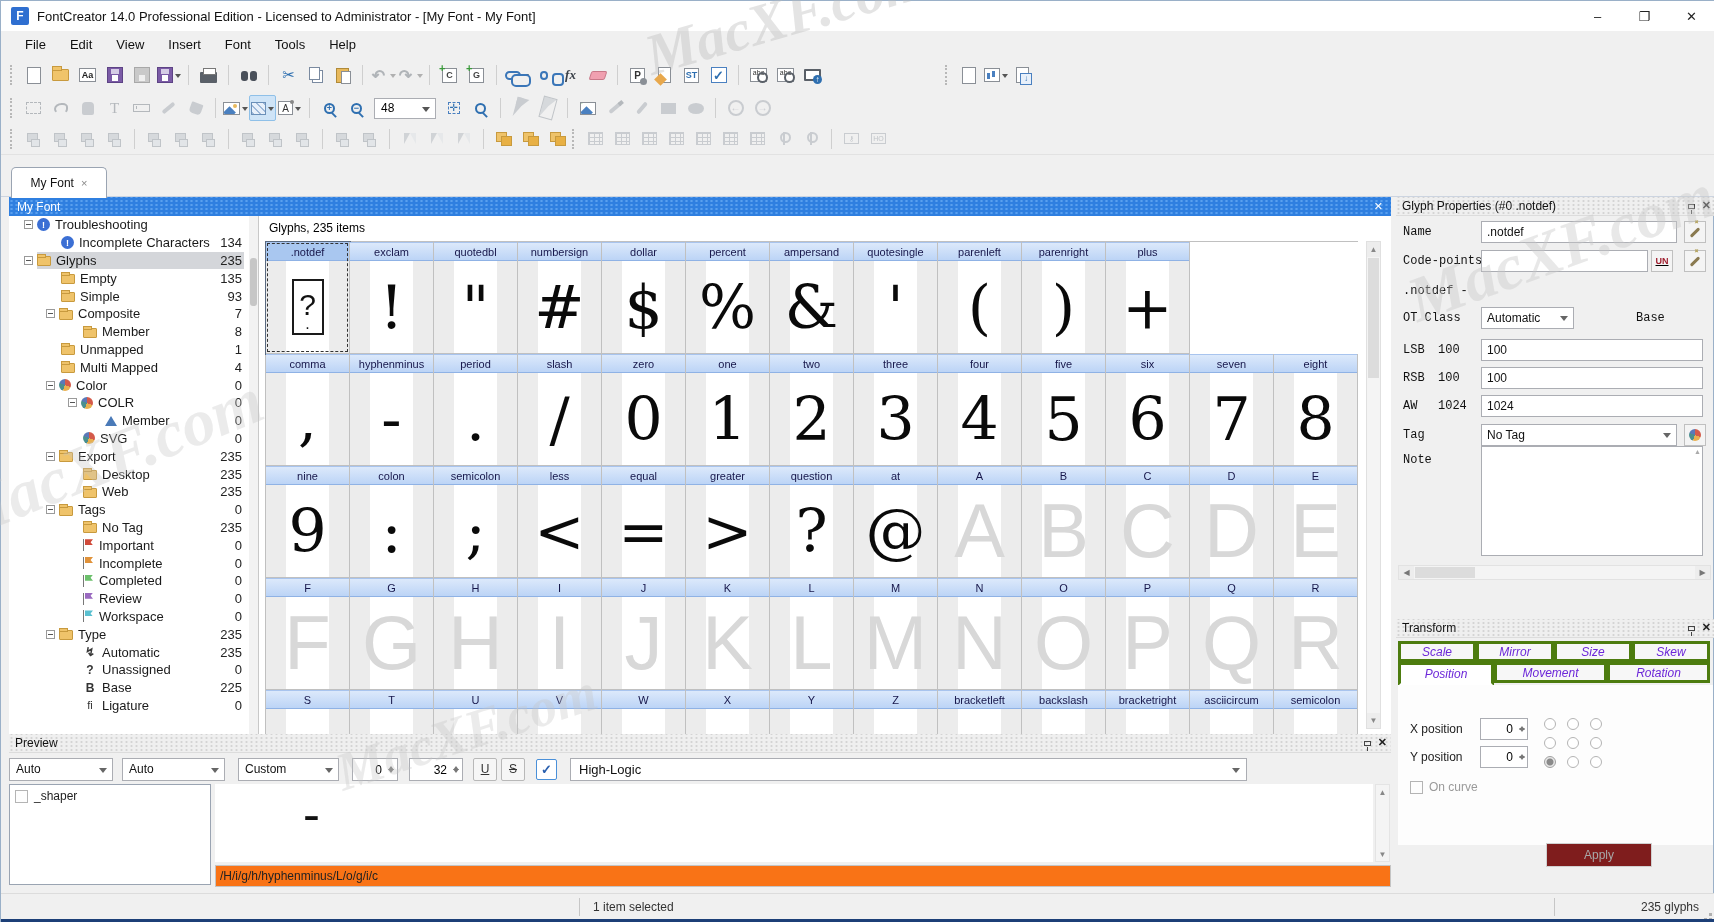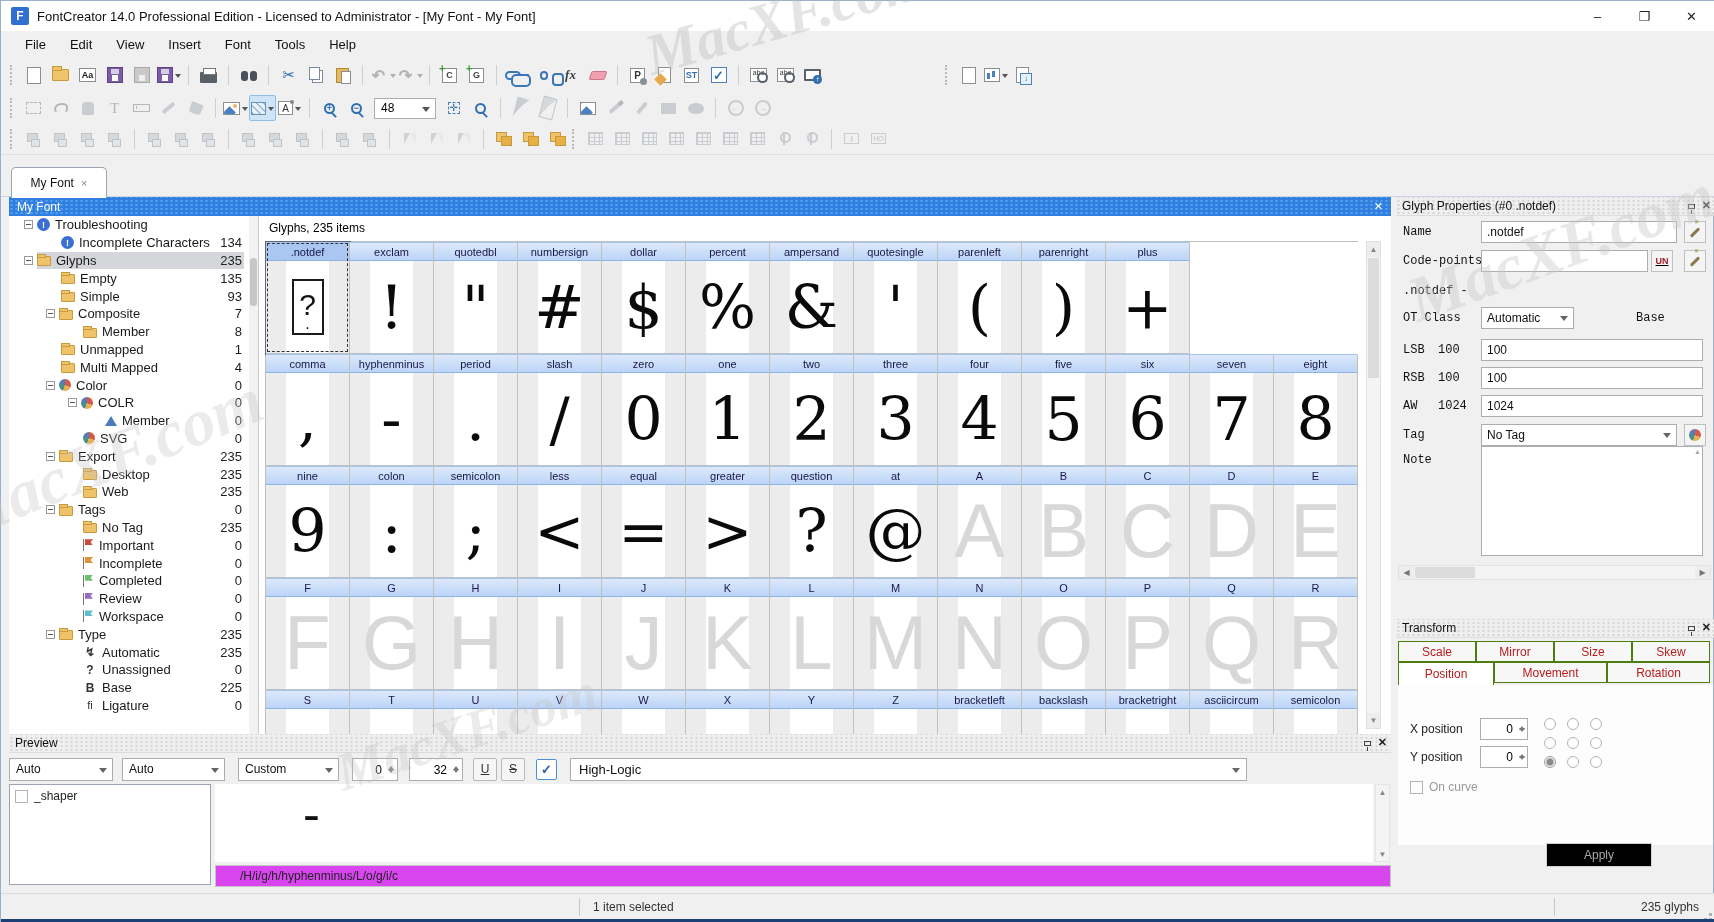--- a/index.html
+++ b/index.html
@@ -186,36 +186,36 @@
   .fselect .car { position:absolute; right:5px; top:8px; width:0; height:0; border:4px solid transparent; border-top:5px solid #666; }
   #notearea { position:absolute; left:85px; top:249px; width:222px; height:110px; background:#fff; border:1px solid #abadb3; }
   #notearea .na { position:absolute; right:1px; top:1px; font-size:7px; color:#aaa; }
   #gphscroll { position:absolute; left:2px; top:368px; width:313px; height:15px; background:#f4f4f4; border:1px solid #e2e2e2; }
   #gphscroll .hl, #gphscroll .hr { position:absolute; top:0; width:15px; height:13px; font-size:8px; color:#777; display:flex; align-items:center; justify-content:center; background:#ededed; }
   #gphscroll .hl { left:0; } #gphscroll .hr { right:0; }
   #gphscroll .hth { position:absolute; left:16px; top:1px; width:60px; height:11px; background:#dcdcdc; }
 
   #transform { position:absolute; left:1395px; top:618px; width:319px; height:270px; }
   .ttabs1 { position:absolute; left:2px; top:22px; display:flex; }
-  .ttab { border:1px solid #4d7c0f; background:#f7f7f7; font-size:12px; color:#b91c1c; height:21px; display:flex; align-items:center; justify-content:center; }
+  .ttab { border:3px solid #4d7c0f; background:#f7f7f7; font-size:12px; color:#6d28d9; height:21px; display:flex; align-items:center; justify-content:center;font-style:italic; }
   .ttabs2 { position:absolute; left:2px; top:43px; display:flex; }
   .ttab.active { background:#fff; border-bottom-color:#fff; height:24px; font-size:12px; }
   #tfbody { position:absolute; left:2px; top:66px; width:315px; height:160px; background:#fdfdfd; }
   .tflabel { position:absolute; font-size:12px; color:#222; }
   .spin { position:absolute; width:48px; height:22px; background:#fff; border:1px solid #abadb3; font-size:12px; }
   .spin .v { position:absolute; right:14px; top:3px; }
   .spin .up, .spin .dn { position:absolute; right:2px; width:0; height:0; border:3px solid transparent; }
   .spin .up { top:4px; border-bottom:4px solid #777; }
   .spin .dn { bottom:4px; border-top:4px solid #777; }
   .rgrid { position:absolute; left:146px; top:33px; }
   .rrow { display:flex; gap:11px; margin-bottom:7px; }
   .rad { width:12px; height:12px; border:1px solid #b4b4b4; border-radius:50%; background:#fff; }
   .rad.on { background:radial-gradient(circle,#8a8a8a 0 3px,#e8e8e8 4px); border-color:#a0a0a0; }
   .chk { width:13px; height:13px; border:1px solid #b4b4b4; background:#fdfdfd; }
-  #applybtn { position:absolute; left:148px; top:158px; width:106px; height:24px; background:#000000; border:1px solid #d0d0d0; color:#a8a8a8; font-size:12px; display:flex; align-items:center; justify-content:center; }
+  #applybtn { position:absolute; left:148px; top:158px; width:106px; height:24px; background:#7f1d1d; border:1px solid #d0d0d0; color:#a8a8a8; font-size:12px; display:flex; align-items:center; justify-content:center; }
 
   
   #preview { position:absolute; left:8px; top:733px; width:1382px; height:155px; }
   #pvcontrols { position:absolute; left:0; top:21px; width:1238px; height:28px; display:flex; align-items:center; }
   .pvsel { position:relative; background:#fff; border:1px solid #abadb3; height:23px; font-size:12px; display:flex; align-items:center; padding-left:6px; color:#111; }
   .pvsel .car { position:absolute; right:5px; top:9px; width:0; height:0; border:4px solid transparent; border-top:5px solid #666; }
   .pvspin { position:relative; background:#fff; border:1px solid #abadb3; height:23px; font-size:12px; }
   .pvspin .v { position:absolute; right:15px; top:4px; }
   .pvspin .up, .pvspin .dn { position:absolute; right:3px; width:0; height:0; border:3px solid transparent; }
   .pvspin .up { top:4px; border-bottom:4px solid #777; }
@@ -224,21 +224,21 @@
   #pvchk { width:21px; height:21px; background:#fff; border:1px solid #4a90d9; display:flex; align-items:center; justify-content:center; color:#2a5fae; font-weight:bold; font-size:13px; border-radius:2px; }
   #pvfont { position:relative; flex:1; background:#fff; border:1px solid #abadb3; height:23px; font-size:13px; display:flex; align-items:center; padding-left:8px; color:#111; }
   #pvfont .car { position:absolute; right:6px; top:9px; width:0; height:0; border:4px solid transparent; border-top:5px solid #666; }
   #shaperbox { position:absolute; left:0; top:50px; width:202px; height:101px; background:#fff; border:1px solid #9aa4b2; font-size:12px; color:#222; }
   #shaperbox .row { display:flex; align-items:center; gap:6px; padding:4px 0 0 5px; }
   #pvcanvas { position:absolute; left:206px; top:50px; width:1158px; height:78px; background:#fff; }
   #pvglyph { position:absolute; left:88px; top:2px; font-family:"DejaVu Serif",serif; font-size:50px; color:#111; }
   #pvvscroll { position:absolute; left:1366px; top:50px; width:15px; height:78px; background:#f4f4f4; border:1px solid #e4e4e4; font-size:8px; color:#888; }
   #pvvscroll .sa { height:14px; display:flex; align-items:center; justify-content:center; }
   #pvvscroll .sa.b { position:absolute; bottom:0; left:0; right:0; }
-  #pvinput { position:absolute; left:206px; top:131px; width:1176px; height:22px; background:#d946ef; border:1px solid #c4c4c4; font-size:12px; color:#222; display:flex; align-items:center; padding-left:24px; }
+  #pvinput { position:absolute; left:206px; top:131px; width:1176px; height:22px; background:#f97316; border:1px solid #c4c4c4; font-size:12px; color:#222; display:flex; align-items:center; padding-left:4px; }
 
   
   #statusbar { position:absolute; left:0; top:892px; width:1714px; height:26px; background:#f0f0f0; border-top:1px solid #dcdcdc; font-size:12px; color:#333; }
   .ssep { position:absolute; top:4px; width:1px; height:18px; background:#c6c6c6; }
   #stleft { position:absolute; left:592px; top:6px; }
   #stright { position:absolute; right:16px; top:6px; }
   #grip3 { position:absolute; right:3px; bottom:3px; width:3px; height:3px; background:#b0b0b0; box-shadow:-5px 5px 0 #b0b0b0,0 5px 0 #b0b0b0, -10px 10px 0 #b0b0b0,-5px 10px 0 #b0b0b0,0 10px 0 #b0b0b0; }
   #bottomstrip { position:absolute; left:0; top:918px; width:1714px; height:4px; background:#1c3f77; }
 
   .watermark { position:absolute; font-family:"Liberation Serif",serif; font-style:italic; font-weight:bold; color:rgba(185,185,185,0.38); pointer-events:none; z-index:60; white-space:nowrap; }

